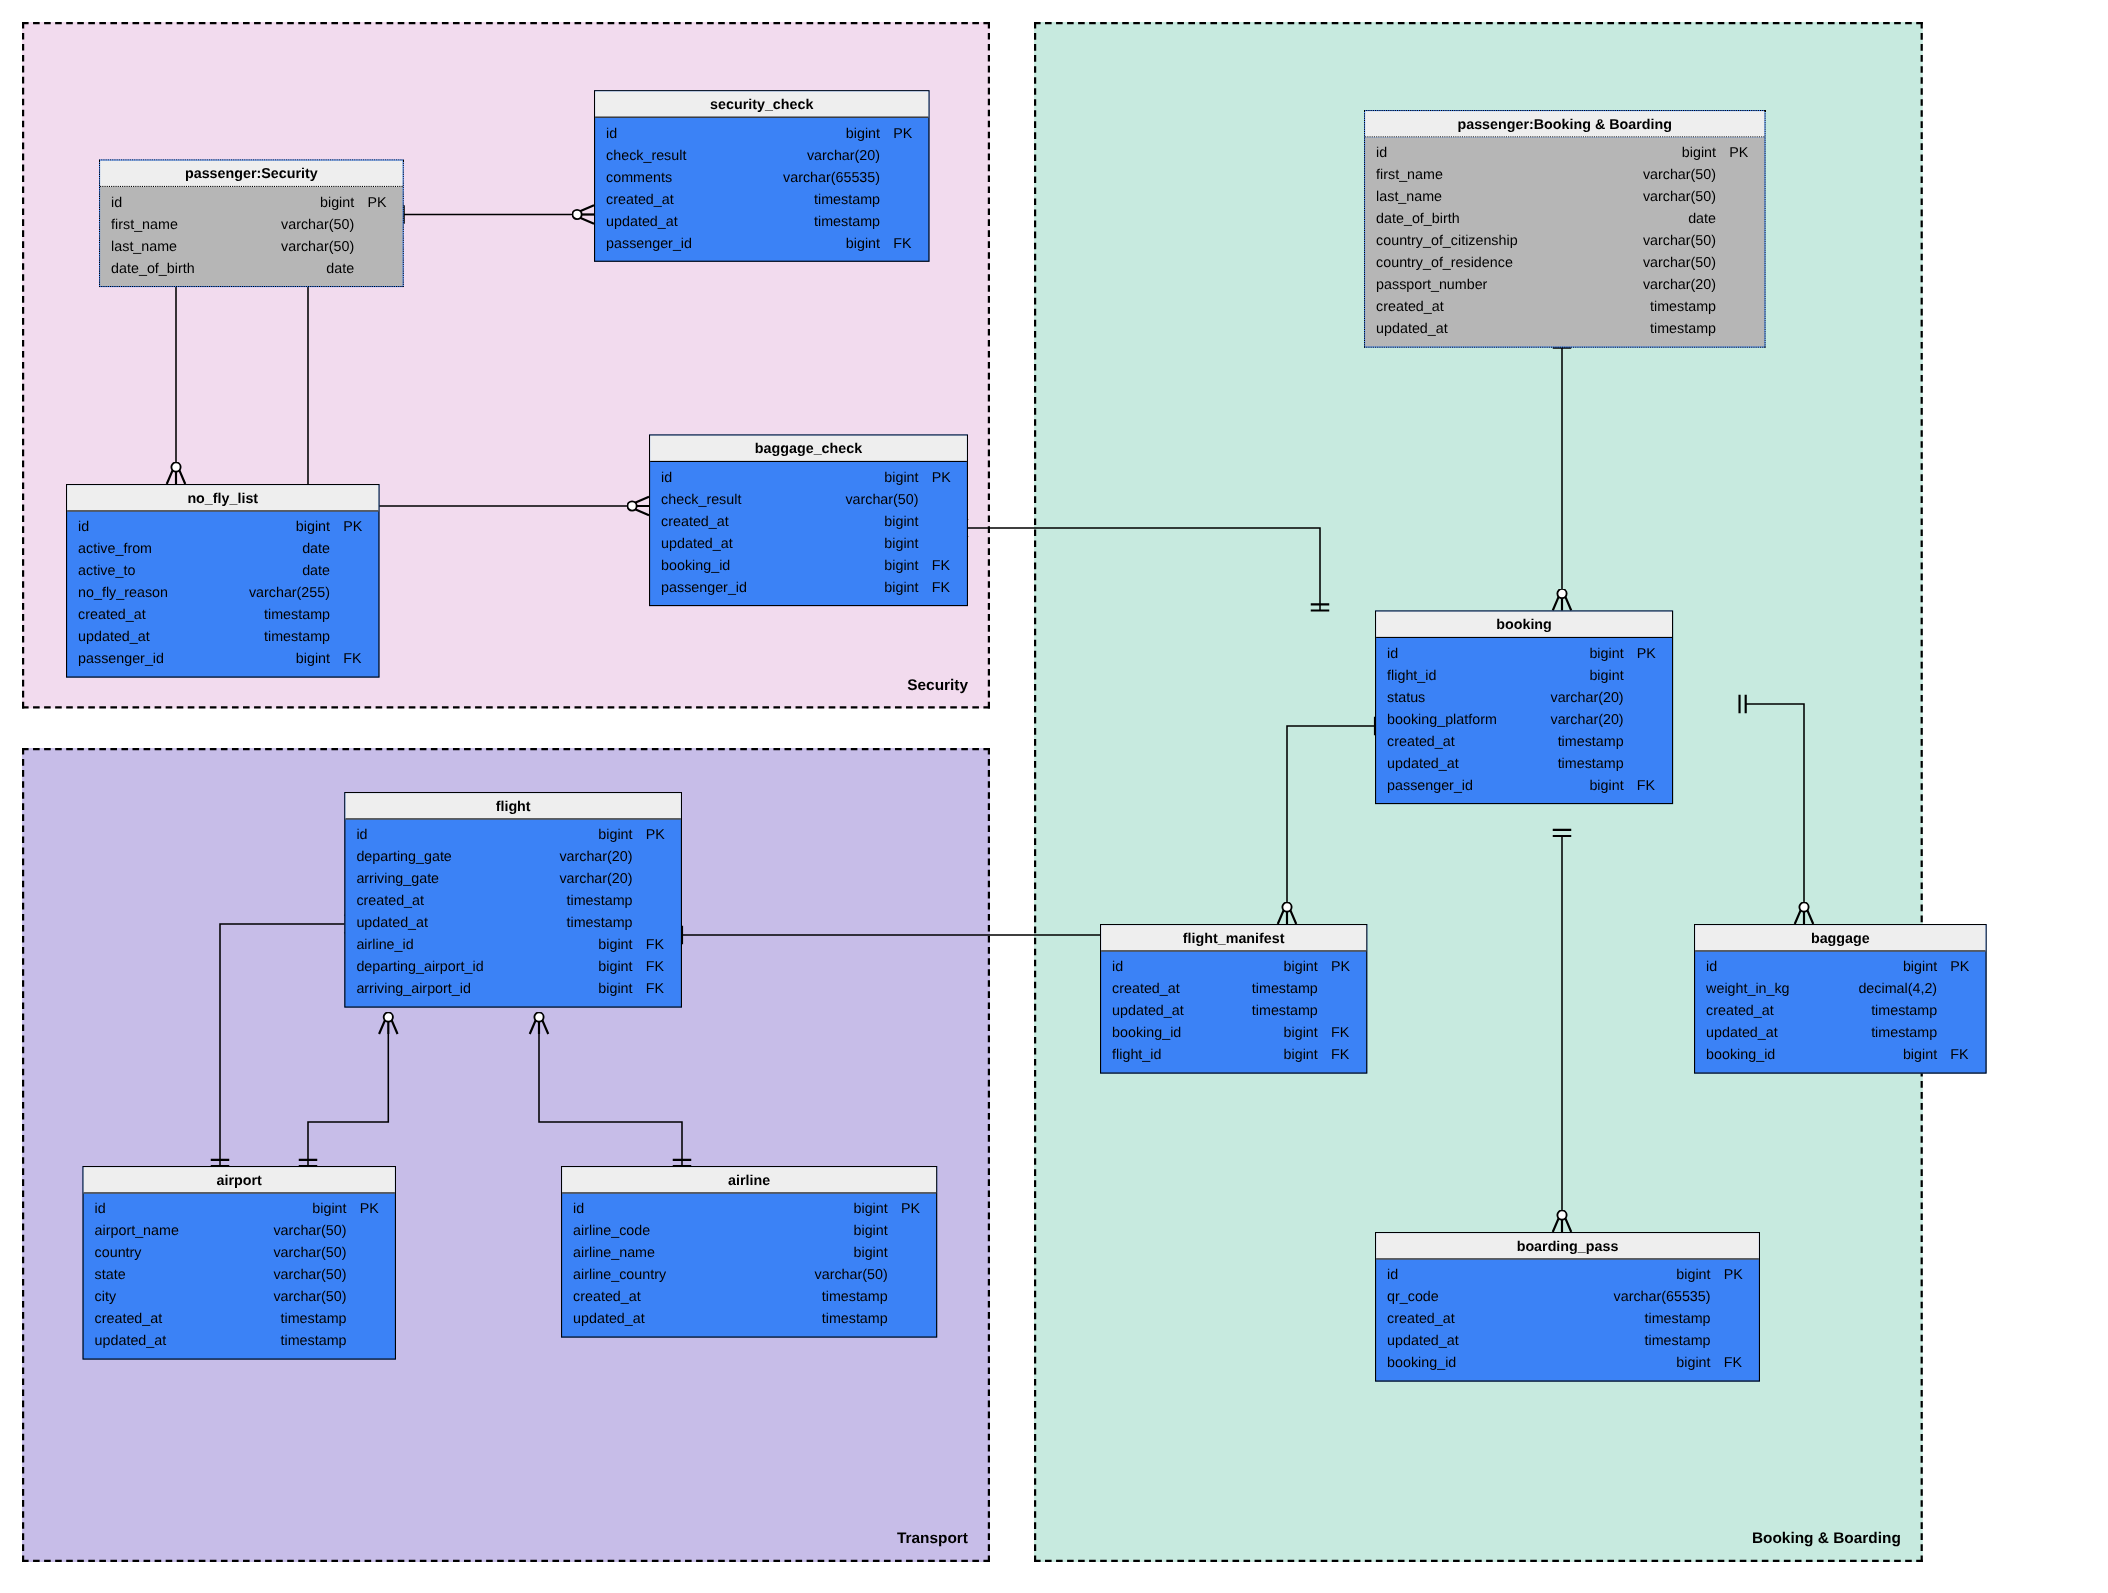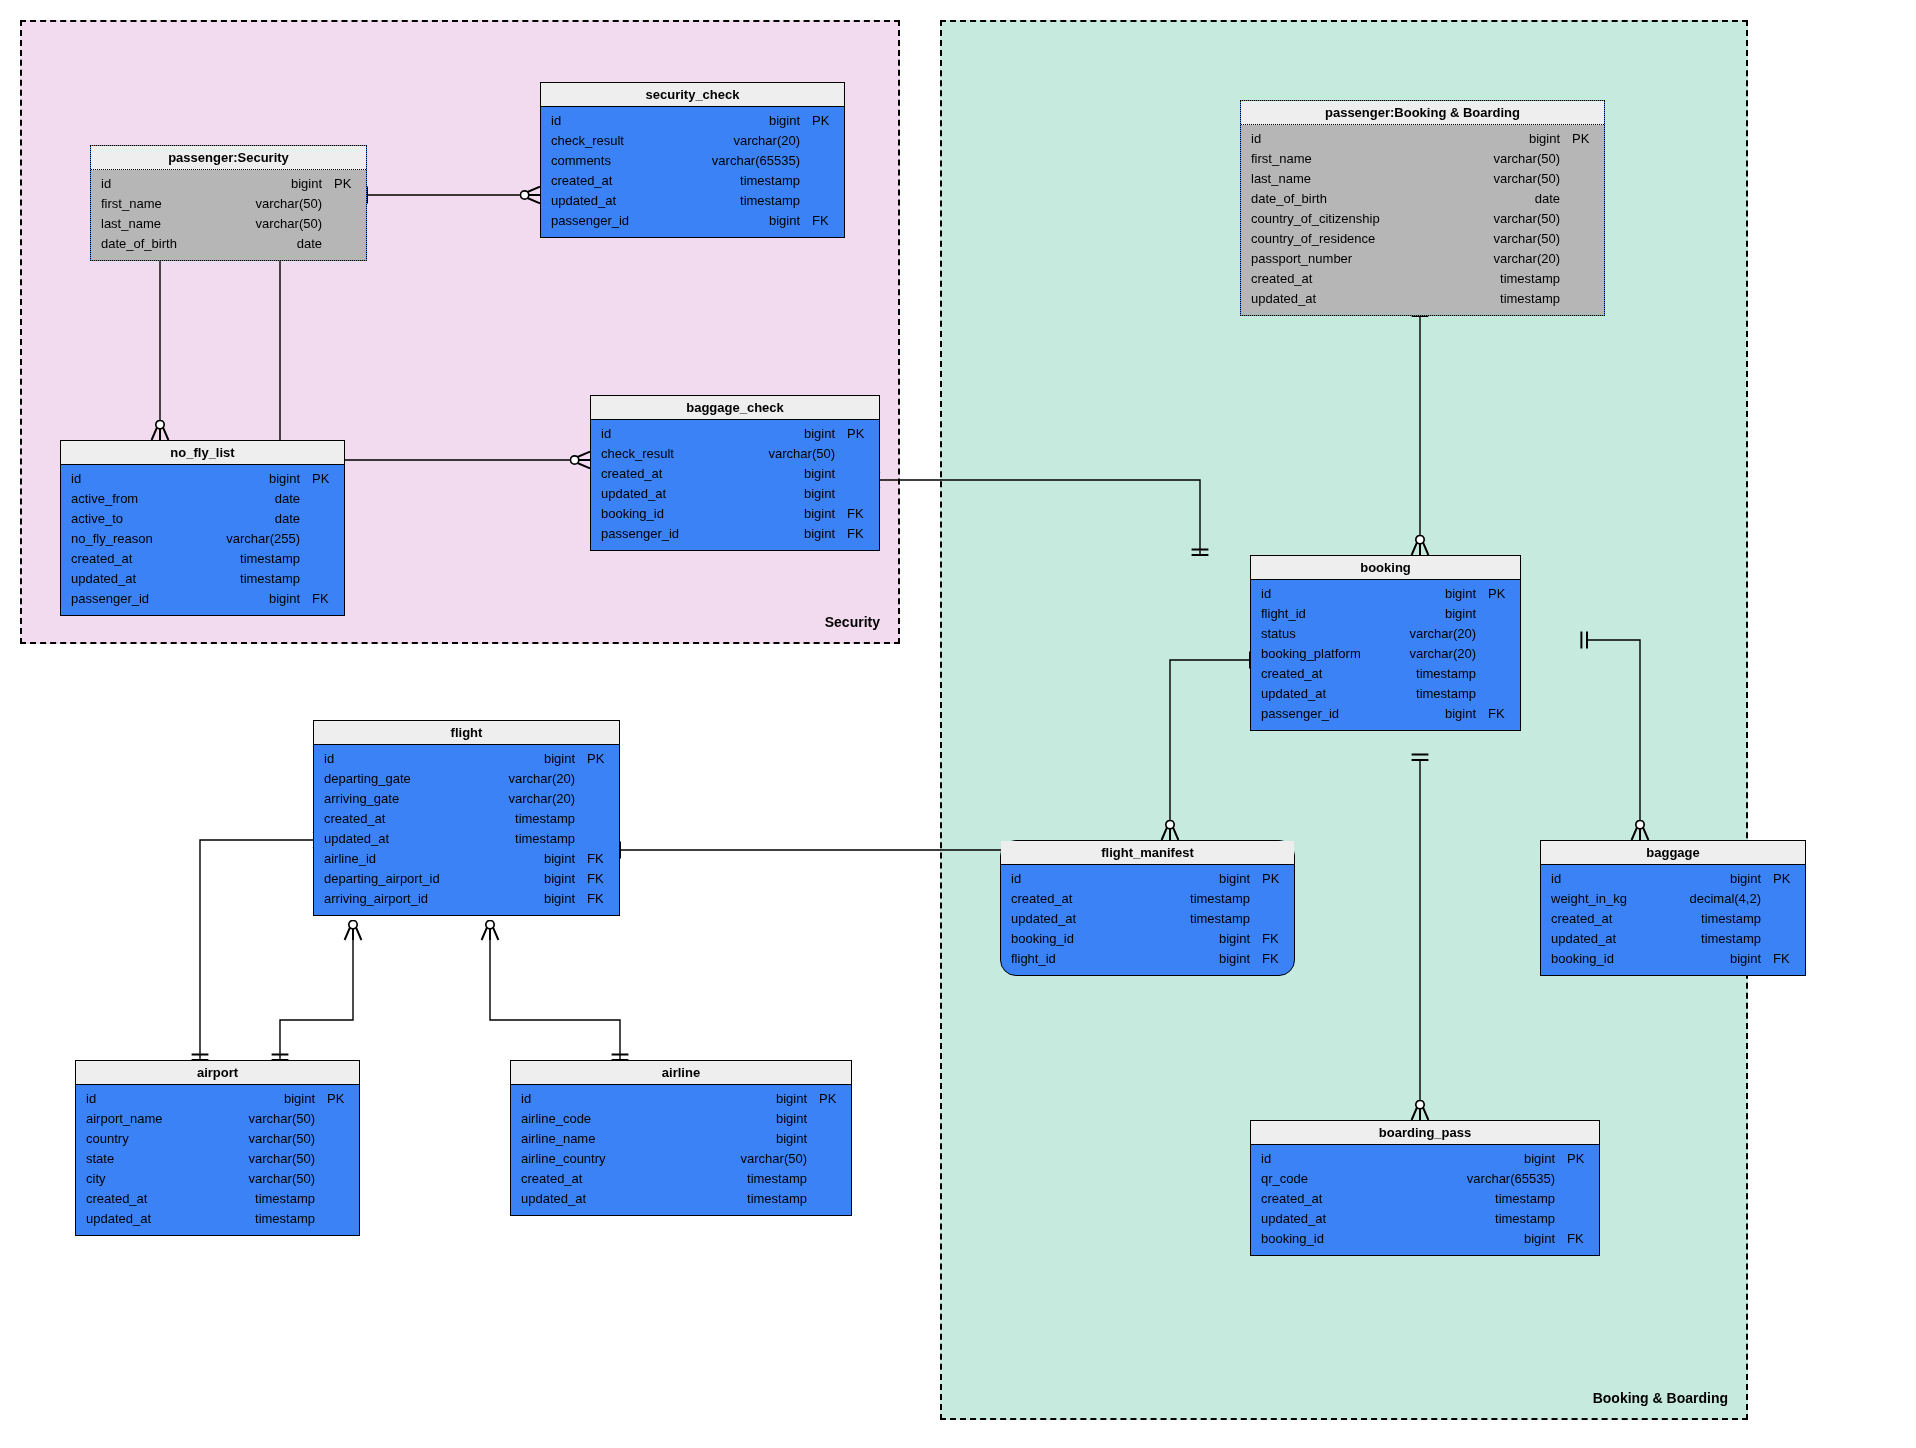--- a/index.html
+++ b/index.html
@@ -79,20 +79,23 @@
 </style>
 </head>
 <body>
 
 <div class="canvas">
 
   <div class="region" style="left: 20px; top: 20px; width: 880px; height: 624px; background: rgb(242, 219, 238);">
     <div class="region-label">Security</div>
   </div>
 
+  <div class="region" style="left: 20px; top: 680px; width: 880px; height: 740px; background: rgb(199, 189, 232);">
+    <div class="region-label">Transport</div>
+  </div>
 
   <div class="region" style="left: 940px; top: 20px; width: 808px; height: 1400px; background: rgb(199, 234, 223);">
     <div class="region-label">Booking &amp; Boarding</div>
   </div>
 
   <svg class="wires">
     <defs>
 
       <marker id="crow" markerWidth="16" markerHeight="16" refX="14" refY="8" orient="auto">
         <path d="M0,8 L14,2 M0,8 L14,14 M0,8 L14,8" stroke="#000" stroke-width="1.4" fill="none"></path>
@@ -352,21 +355,21 @@
           <span class="key"></span>
         </div>
         <div class="row">
           <span>passenger_id</span>
           <span>bigint</span>
           <span class="key">FK</span>
         </div>
       </div>
   </div>
 
-  <div class="entity" style="left:1000px; top:840px; width:295px;border-radius:16px;">
+  <div class="entity" style="left:1000px; top:840px; width:243px;">
     <div class="entity-title">flight_manifest</div>
     <div class="entity-body">
         <div class="row">
           <span>id</span>
           <span>bigint</span>
           <span class="key">PK</span>
         </div>
         <div class="row">
           <span>created_at</span>
           <span>timestamp</span>

